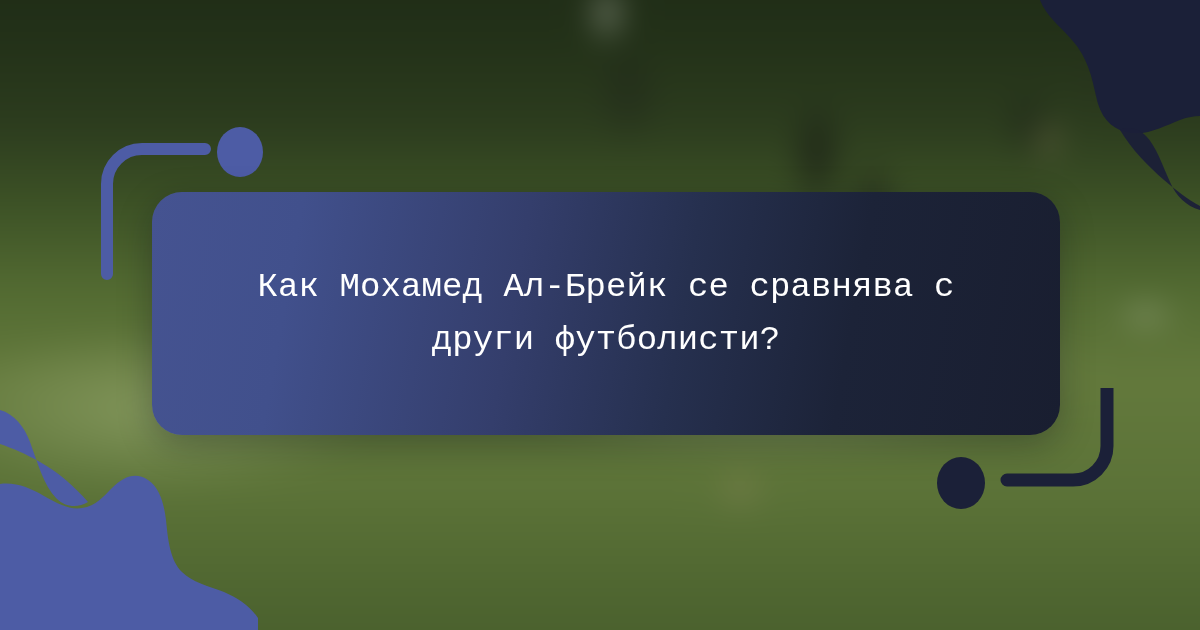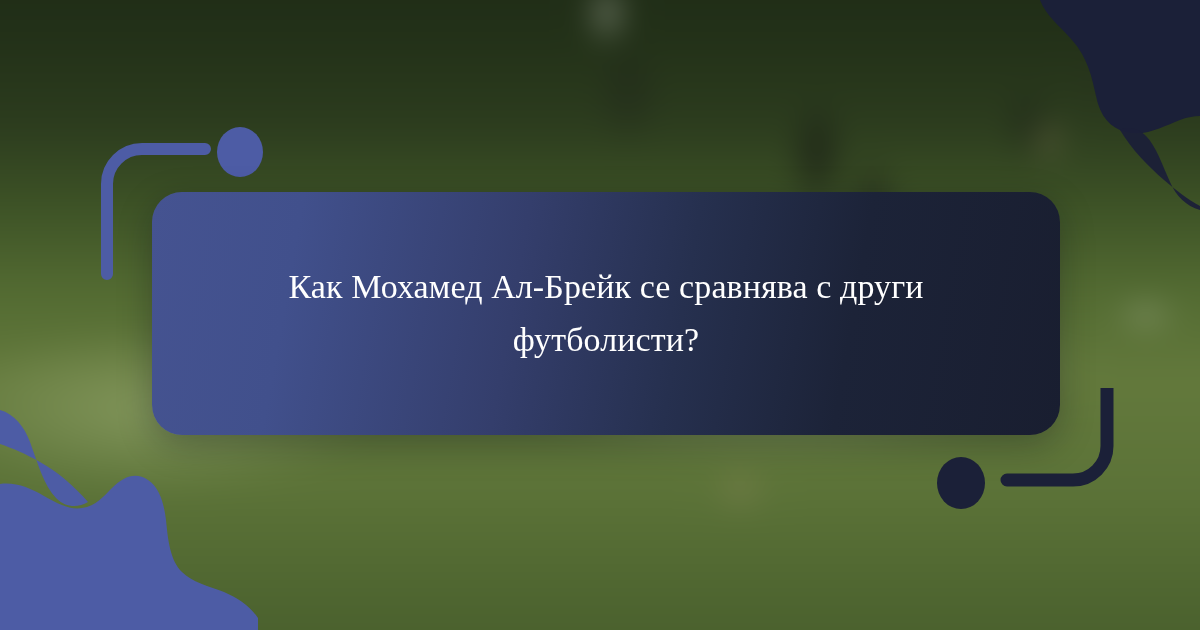--- a/index.html
+++ b/index.html
@@ -5,21 +5,21 @@
   html, body {
     margin: 0;
     padding: 0;
     background: #000;
   }
   #stage {
     position: relative;
     width: 1200px;
     height: 630px;
     overflow: hidden;
-    font-family: Liberation Serif, serif;
+    font-family: Liberation Mono, monospace;
     background: #ec4899;
   }
 
   
   .bg-photo {
     position: absolute;
     inset: -60px;
     background:
       
       radial-gradient(ellipse 420px 130px at 62% 56%, rgba(210,225,170,0.50) 0%, rgba(210,225,170,0.0) 70%),

